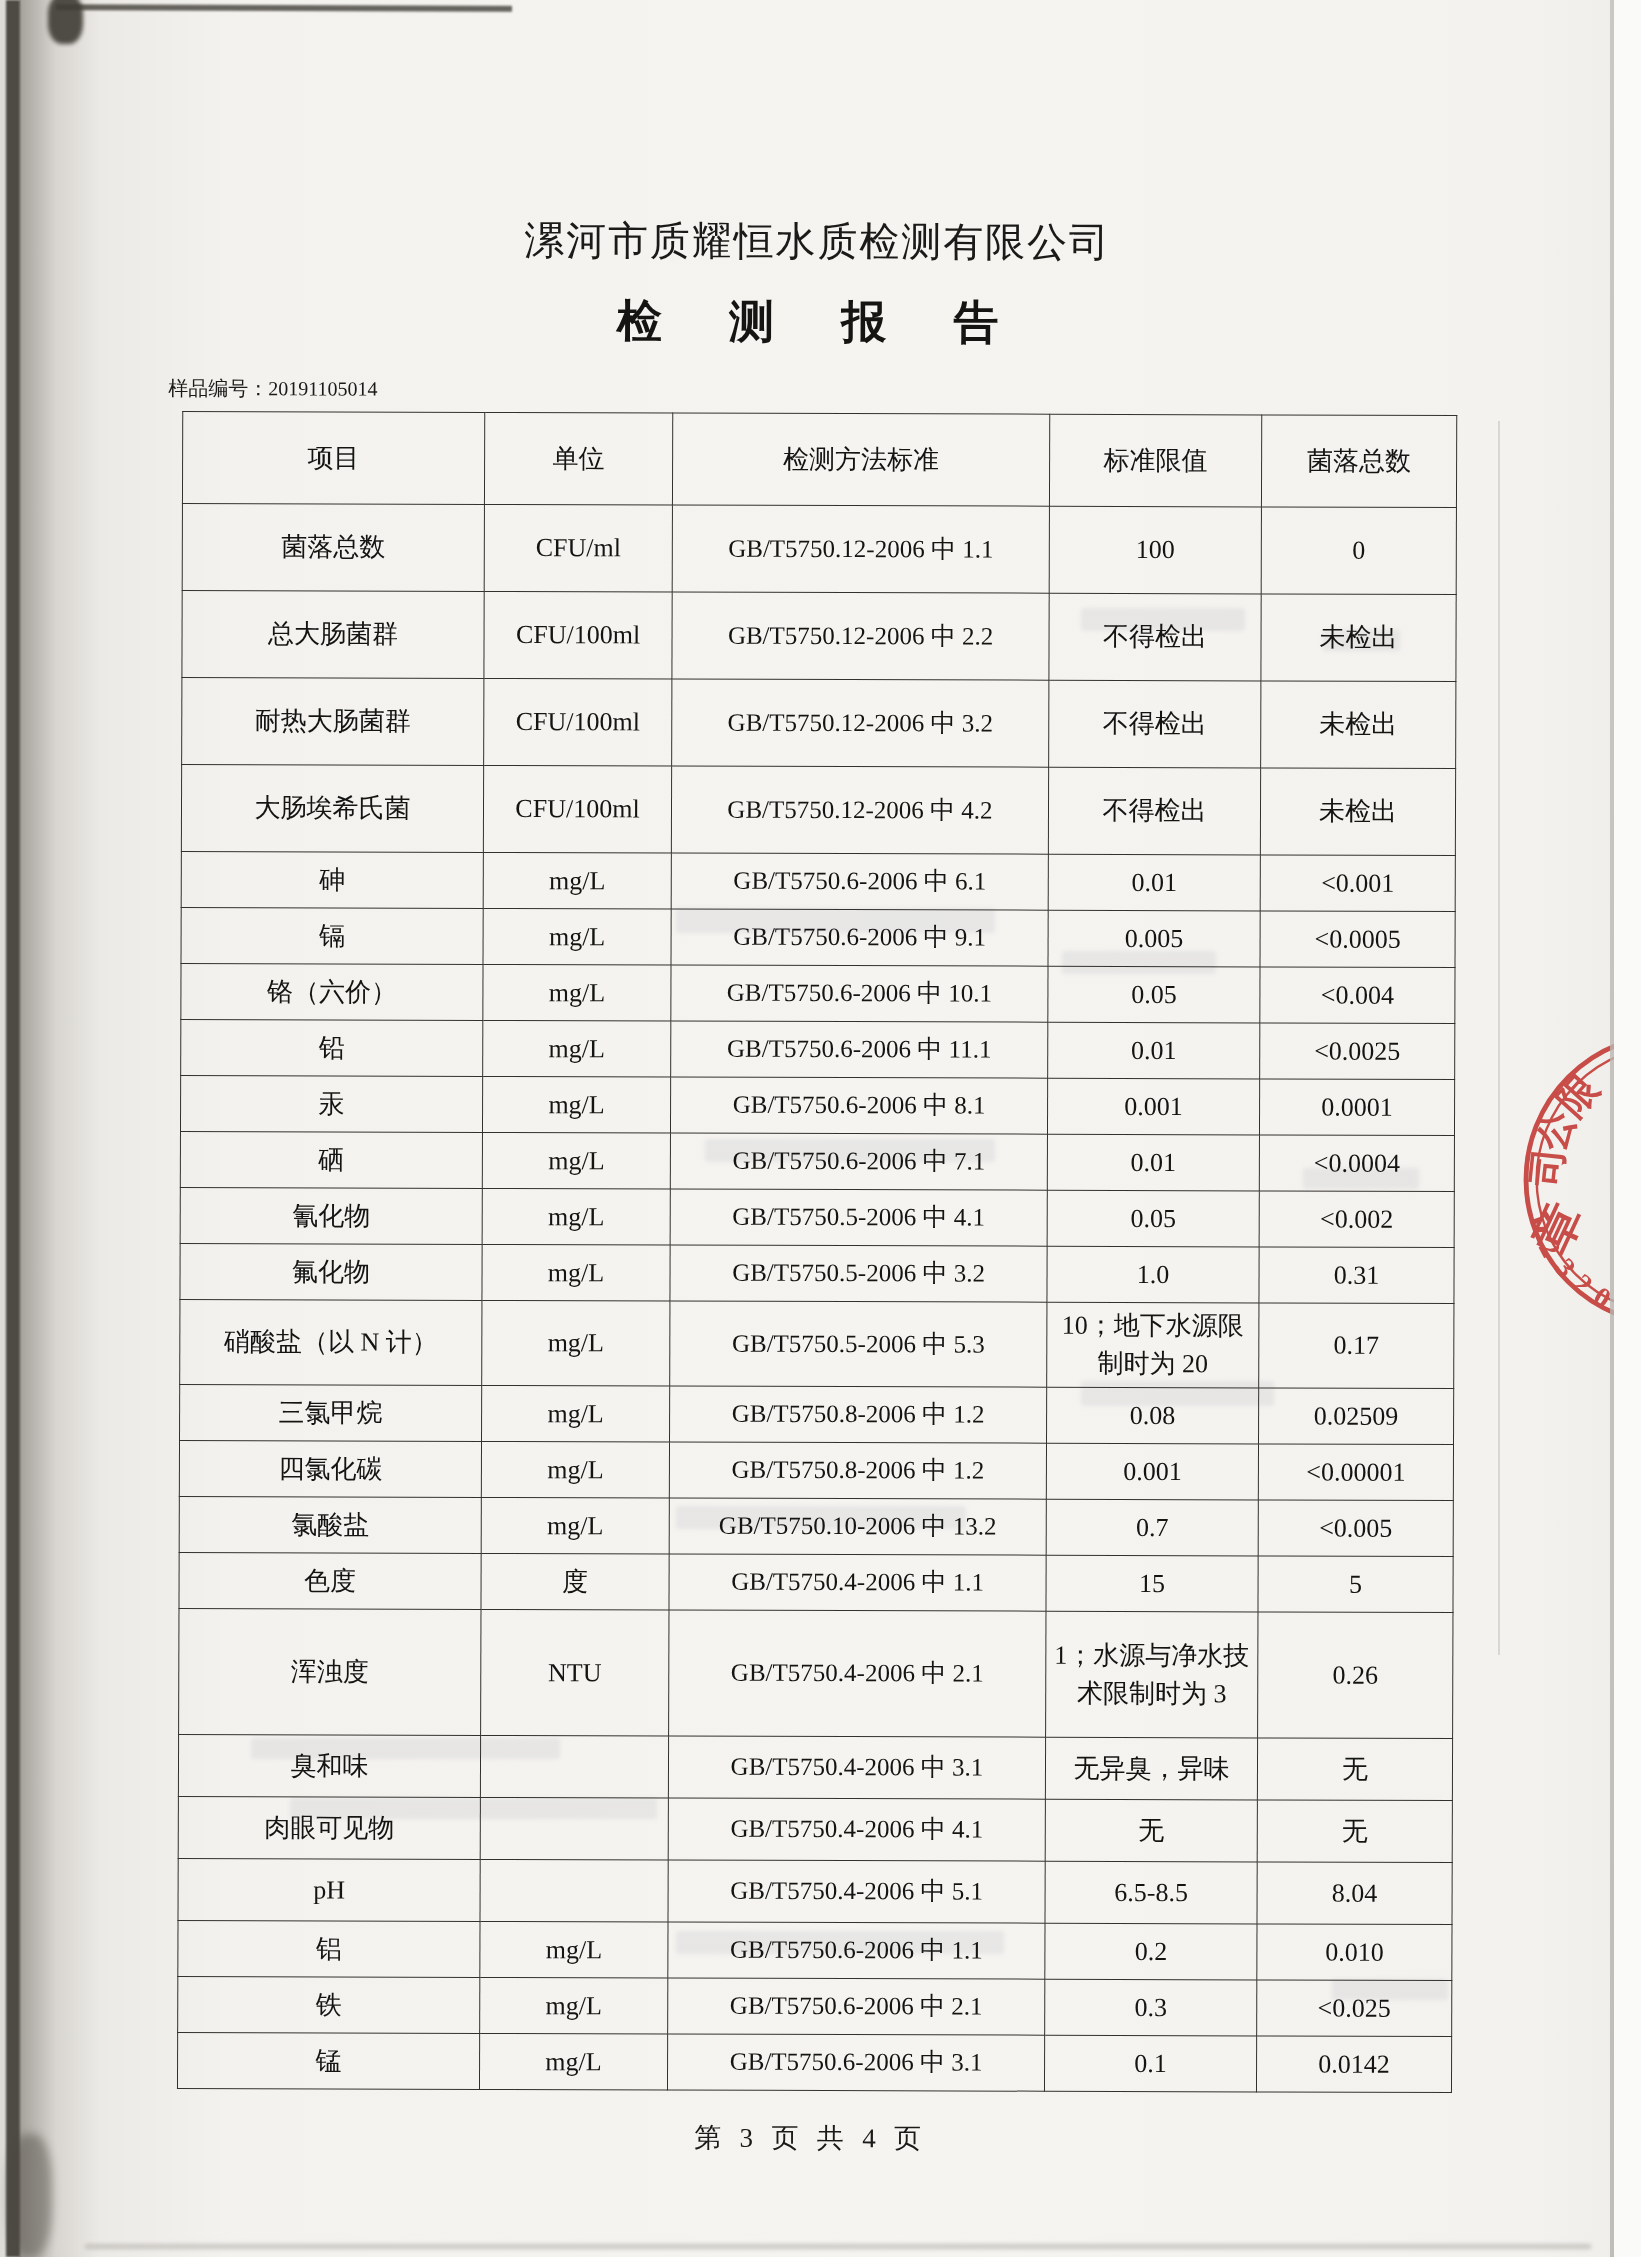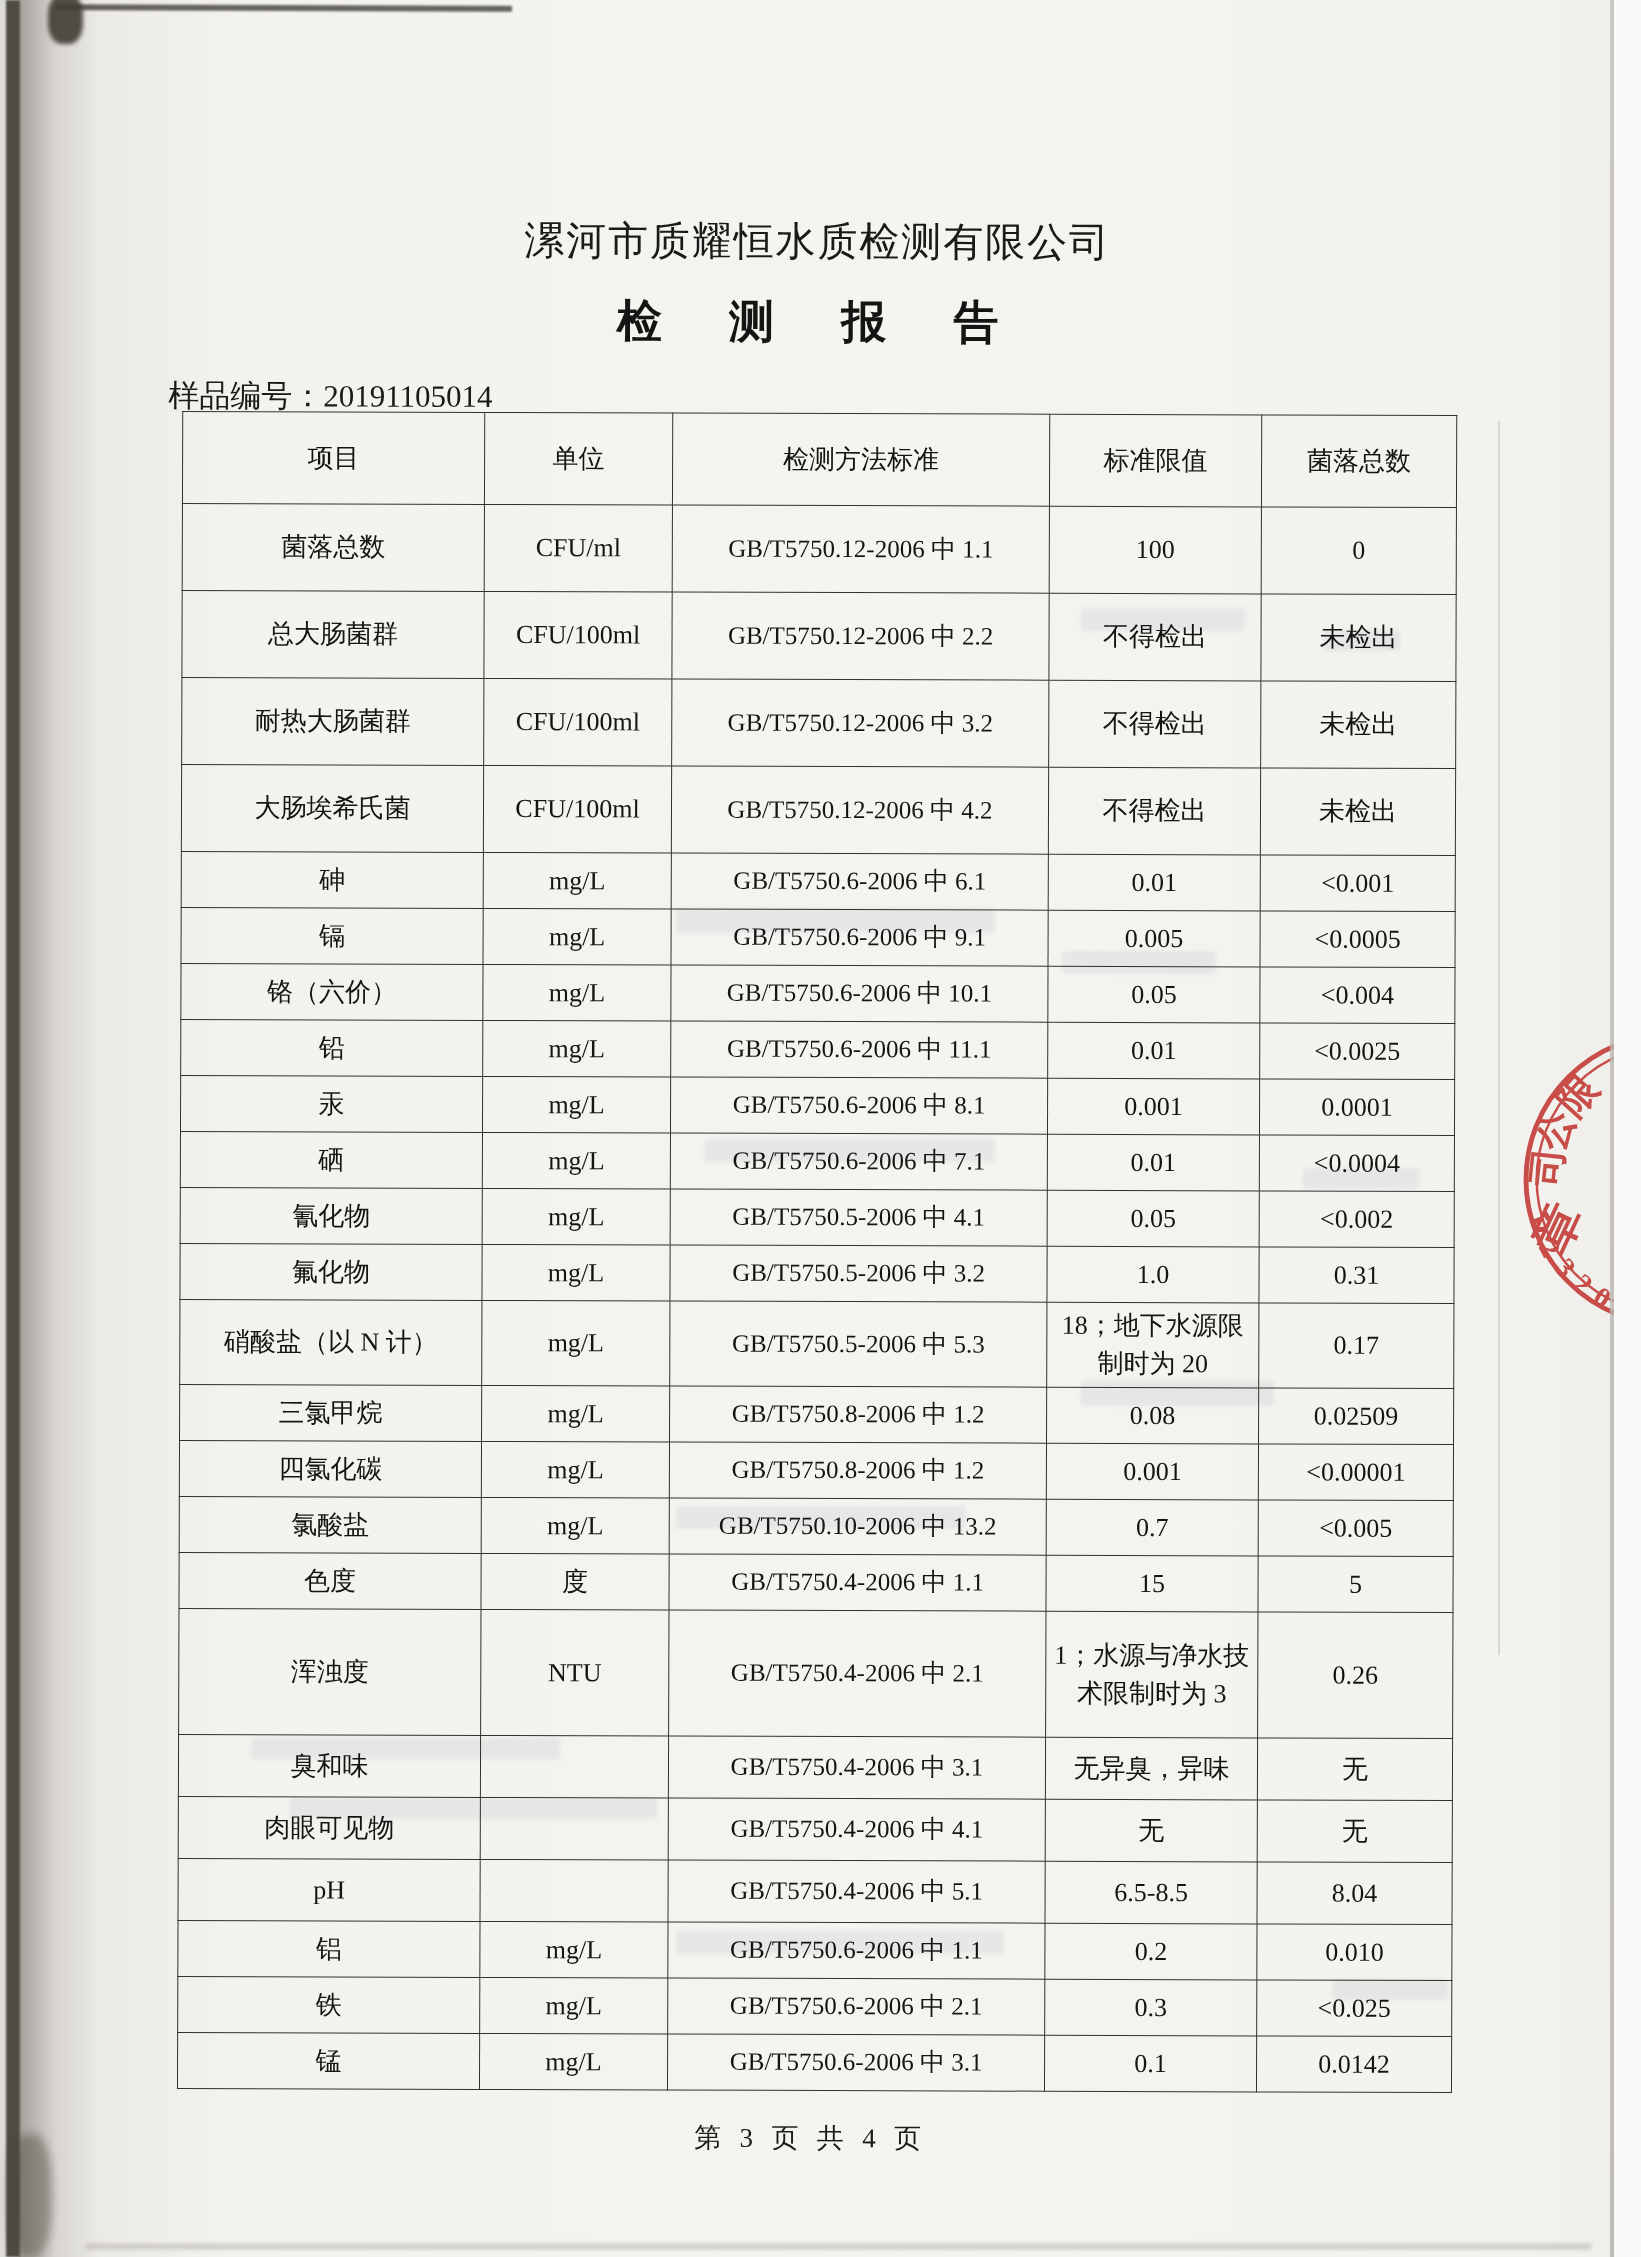--- a/index.html
+++ b/index.html
@@ -17,21 +17,21 @@
   .tr-mark{position:absolute;left:1628px;top:-3.9px;width:13.5px;height:25px;background:#6b6861;filter:blur(1px);}
   .right-strip{position:absolute;left:1614px;top:0;width:27px;height:100%;background:#fafaf8;z-index:5;}
   .right-edge-line{position:absolute;left:1610px;top:0;width:3.9px;height:100%;background:linear-gradient(180deg,#c2bfb9,#b5b2ac);opacity:.8;z-index:6;filter:blur(0.5px);}
   .bottom-shadow{position:absolute;left:85px;top:2244px;width:1506px;height:4.8px;background:#b7b4ae;opacity:.7;filter:blur(1.9px);}
   .bleed-vline{position:absolute;left:1498px;top:421px;width:1.9px;height:1234px;background:rgba(70,75,85,.16);}
   .ghost{position:absolute;background:rgba(88,98,120,.085);filter:blur(1.9px);border-radius:2.9px;}
   
   .doc{position:absolute;inset:0;transform:rotate(.18deg);}
   .company{position:absolute;left:0;right:11.6px;top:214px;text-align:center;font-size:40px;letter-spacing:1.9px;color:#1b1a18;}
   .report-title{position:absolute;left:0;right:11.6px;top:292px;text-align:center;font-size:45px;font-weight:bold;letter-spacing:19.3px;word-spacing:17.4px;color:#151412;}
-  .sample-line{position:absolute;left:166px;top:377px;font-size:31px;color:#1b1a18;}
+  .sample-line{position:absolute;left:166px;top:377px;font-size:20px;color:#1b1a18;}
   .report-table{position:absolute;left:180px;top:413px;border-collapse:collapse;table-layout:fixed;width:1274px;}
   .report-table col:nth-child(1){width:302px;}
   .report-table col:nth-child(2){width:188px;}
   .report-table col:nth-child(3){width:377px;}
   .report-table col:nth-child(4){width:212px;}
   .report-table col:nth-child(5){width:195px;}
   .report-table th,.report-table td{
     border:1.9px solid #33312d;text-align:center;vertical-align:middle;
     font-size:26px;font-weight:normal;padding:3.9px 7.7px;line-height:1.45;color:#141412;
   }
@@ -191,21 +191,21 @@
             <td>氟化物</td>
             <td>mg/L</td>
             <td class="method">GB/T5750.5-2006 中 3.2</td>
             <td>1.0</td>
             <td>0.31</td>
           </tr>
         <tr class="md">
             <td>硝酸盐（以 N 计）</td>
             <td>mg/L</td>
             <td class="method">GB/T5750.5-2006 中 5.3</td>
-            <td>18；地下水源限制时为 20</td>
+            <td>10；地下水源限制时为 20</td>
             <td>0.17</td>
           </tr>
         <tr class="sm">
             <td>三氯甲烷</td>
             <td>mg/L</td>
             <td class="method">GB/T5750.8-2006 中 1.2</td>
             <td>0.08</td>
             <td>0.02509</td>
           </tr>
         <tr class="sm">

